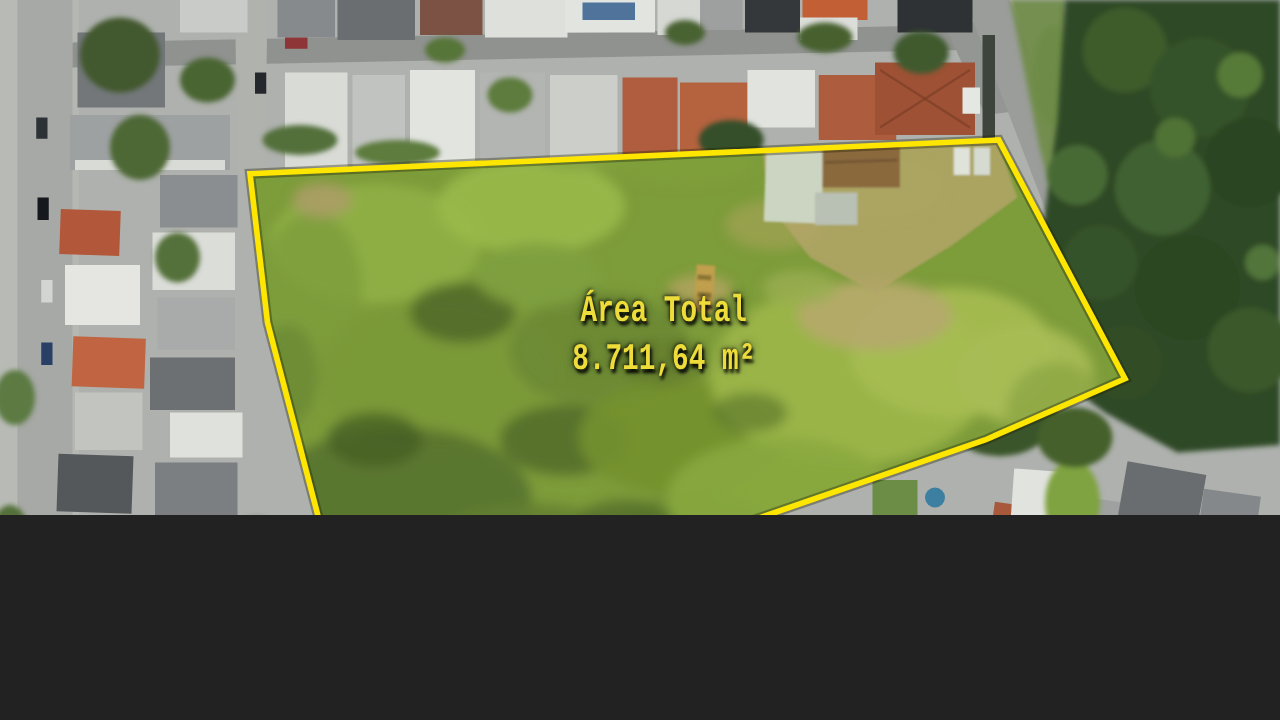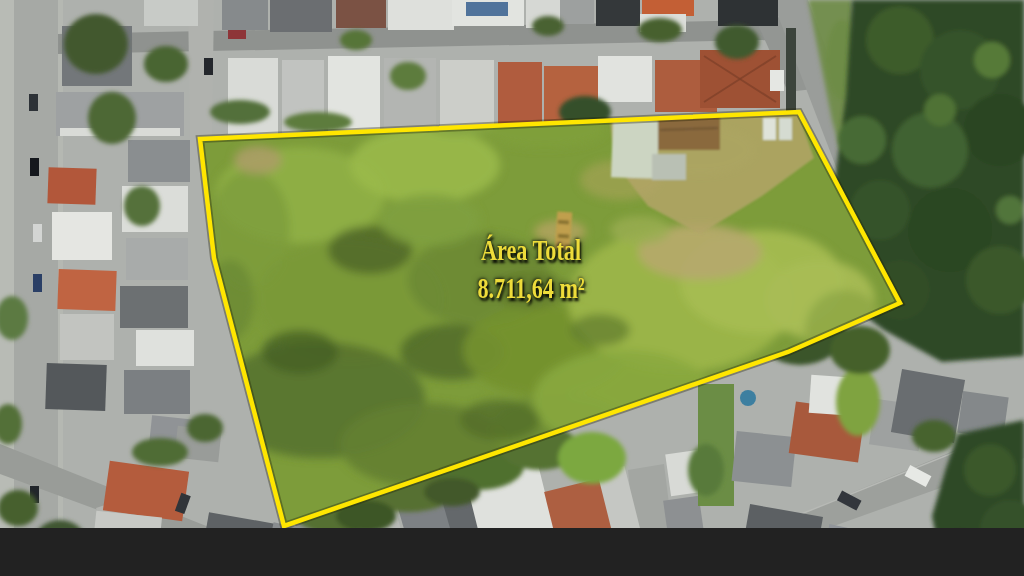--- a/index.html
+++ b/index.html
@@ -1,18 +1,18 @@
 <!DOCTYPE html>
 <html><head>
 <meta charset="utf-8">
 <style>
   html,body{margin:0;padding:0;background:#222;}
   .stage{
-    position:relative;width:1024px;height:528px;overflow:hidden;
-    font-family:Liberation Serif, serif;
+    position:relative;width:1024px;height:412px;overflow:hidden;
+    font-family:Liberation Mono, monospace;
   }
   .stage svg{position:absolute;left:0;top:0;}
   .annotation{
     position:absolute;left:406px;top:231px;width:250px;
     text-align:center;
     transform:scaleX(0.74);
     transform-origin:50% 0;
     pointer-events:none;
   }
   .annotation .line{

